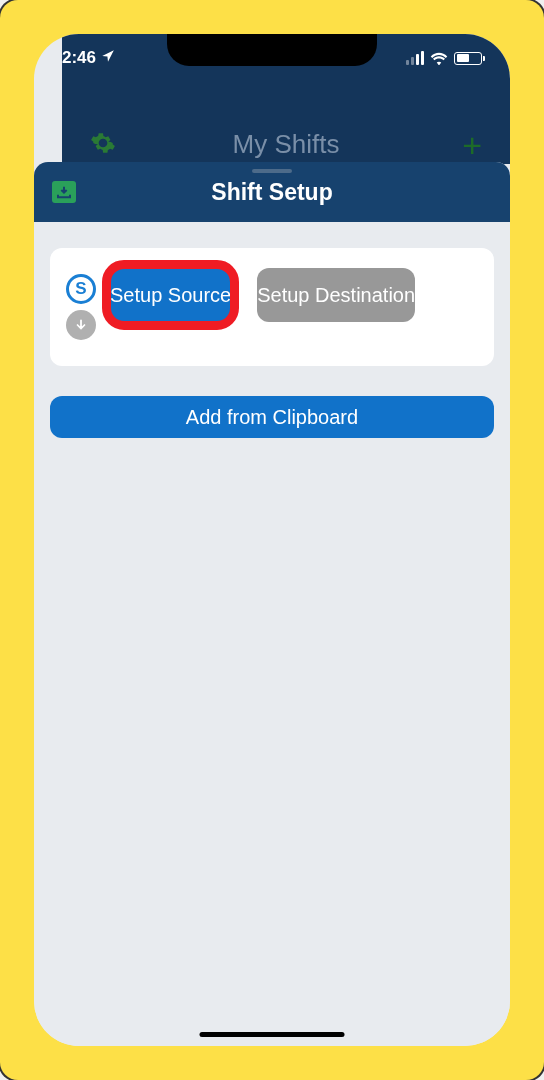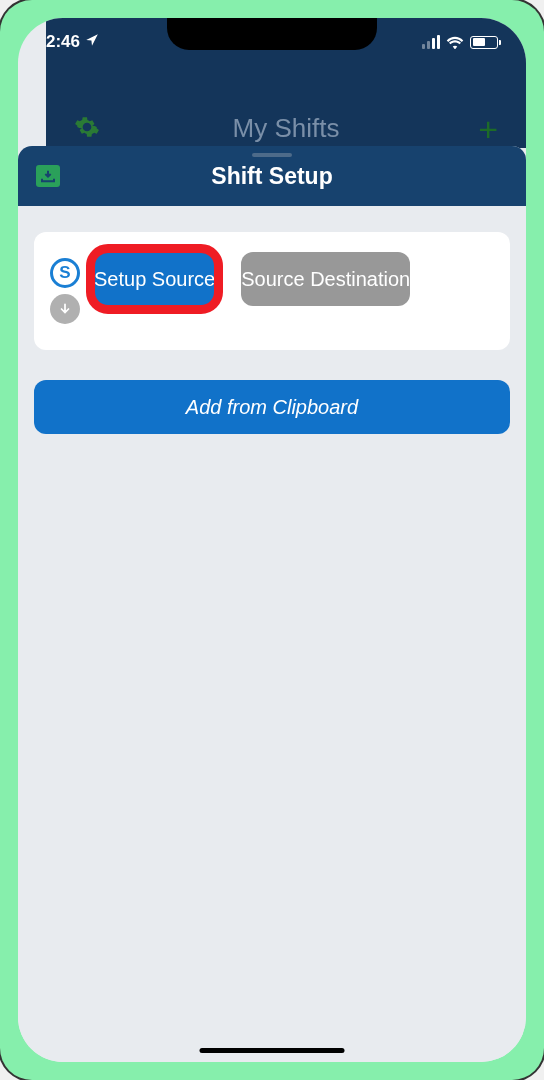--- a/index.html
+++ b/index.html
@@ -11,23 +11,23 @@
       font-family: -apple-system, BlinkMacSystemFont, 'Segoe UI', sans-serif;
       background: #f0f0f0;
       display: flex;
       justify-content: center;
       align-items: center;
       min-height: 1080px;
     }
     .phone-frame {
       width: 544px;
       height: 1080px;
-      background: #86efac;
-      border-radius: 32px;
-      padding: 18px;
+      background: #fde047;
+      border-radius: 18px;
+      padding: 34px;
       position: relative;
       box-shadow: 0 0 0 2px #333;
     }
     .phone-buttons-left {
       position: absolute;
       left: -4px;
       top: 180px;
     }
     .phone-buttons-right {
       position: absolute;
@@ -270,30 +270,29 @@
     }
     .highlight-ring {
       position: absolute;
       inset: -8px;
       border: 9px solid #ef1c24;
       border-radius: 22px;
       pointer-events: none;
     }
     .standalone-btn {
       margin-top: 30px;
-      height: 54px;
+      height: 42px;
       background: #1172c9;
       border-radius: 12px;
       display: flex;
       align-items: center;
       justify-content: center;
       font-size: 20px;
       color: #fff;
       cursor: pointer;
-      font-style: italic;
     }
     .home-indicator {
       position: absolute;
       bottom: 9px;
       left: 50%;
       transform: translateX(-50%);
       width: 145px;
       height: 5px;
       background: #000;
       border-radius: 3px;
@@ -377,21 +376,21 @@
                   <path d="M12 4 L12 18 M6 12 L12 18 L18 12"></path>
                 </svg>
             </div>
           </div>
           <div class="button-stack">
             <div class="btn btn-primary">
               <div class="highlight-ring"></div>
               <span>Setup Source</span>
             </div>
             <div class="btn btn-secondary">
-              <span>Source Destination</span>
+              <span>Setup Destination</span>
             </div>
           </div>
         </div>
 
         <div class="standalone-btn">
           <span>Add from Clipboard</span>
         </div>
       </div>
     </div>
 

